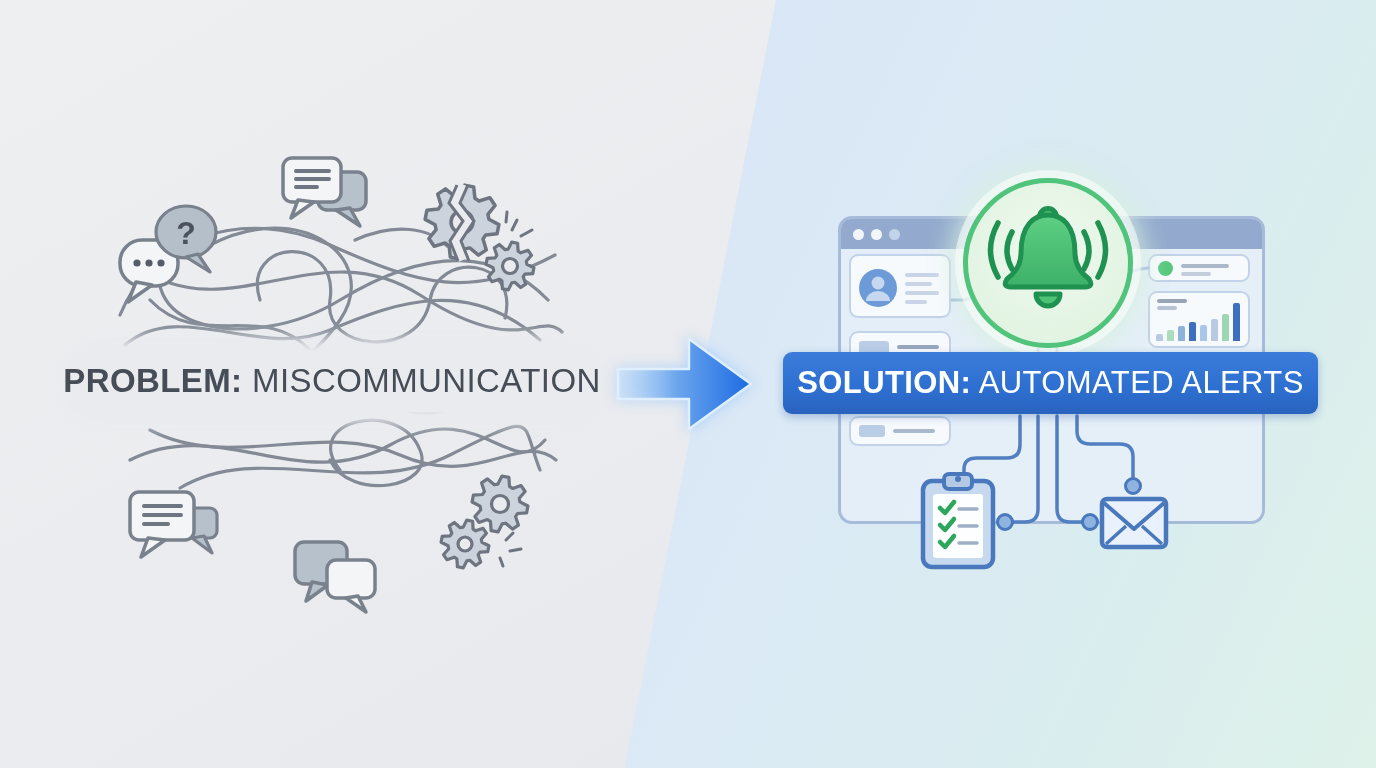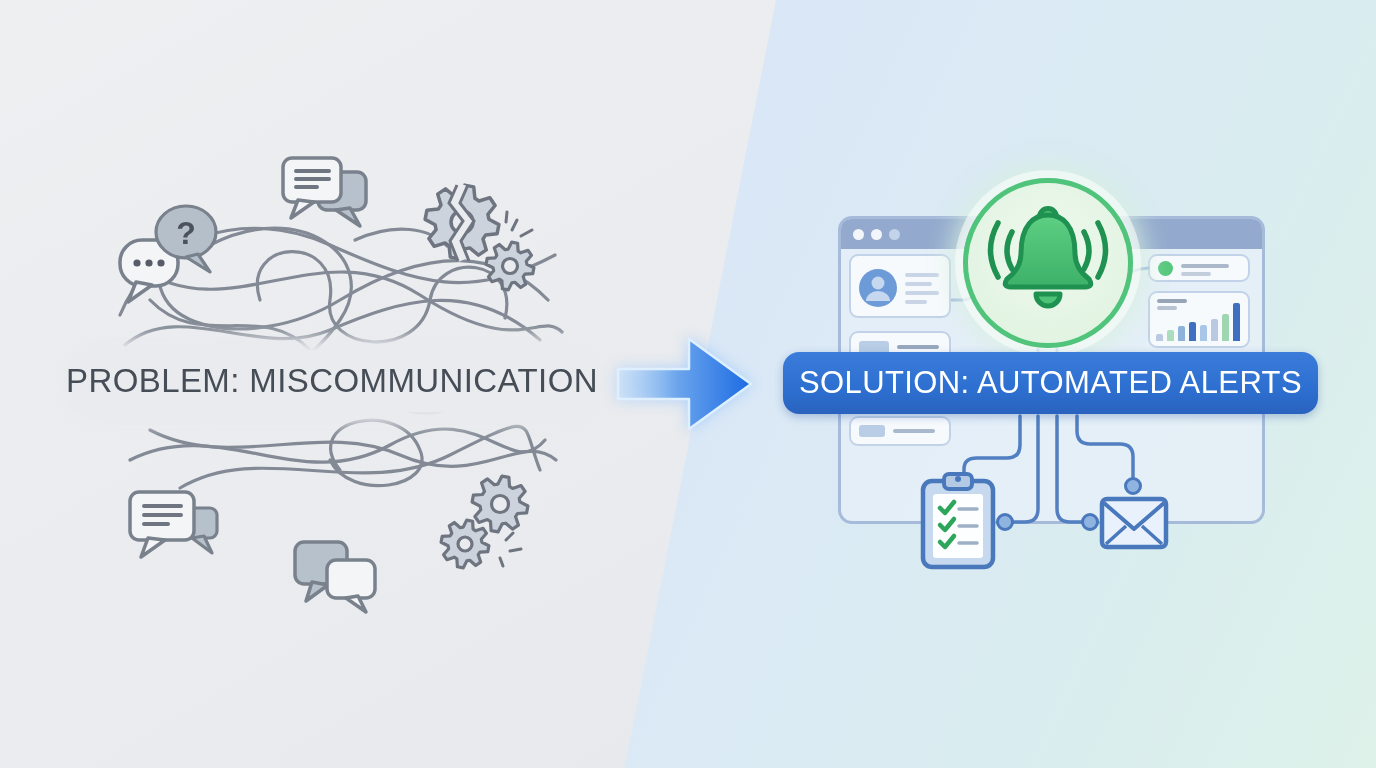--- a/index.html
+++ b/index.html
@@ -22,21 +22,21 @@
   #arrow-art{z-index:5;}
 
   
   #problem-band{
     left:72px;top:350px;width:520px;height:62px;z-index:4;
     background:#e9ebee;border-radius:30px;
     box-shadow:0 0 16px 12px #e9ebee;
     display:flex;align-items:center;justify-content:center;
   }
   #problem-band .headline{font-size:33px;color:#464d57;letter-spacing:.4px;white-space:nowrap;}
-  .headline b{font-weight:normal;}
+  .headline b{font-weight:bold;}
 
   
   #window{
     left:838px;top:216px;width:427px;height:308px;z-index:10;box-sizing:border-box;
     border:3px solid #a6bbda;border-radius:14px;
     background:rgba(231,240,250,.72);
   }
   #titlebar{
     position:absolute;left:0;top:0;right:0;height:30px;
     background:#93aace;border-radius:10px 10px 0 0;
@@ -54,21 +54,21 @@
     left:963px;top:178px;width:170px;height:170px;border-radius:50%;z-index:20;
     background:radial-gradient(circle at 50% 42%,#eef9ee 0%,#e3f4e3 70%,#daf0dd 100%);
     border:5px solid #4fc47a;box-sizing:border-box;
     box-shadow:0 0 0 8px rgba(255,255,255,.55),0 0 26px 12px rgba(214,240,222,.85);
   }
 
   
   #solution-banner{
     left:783px;top:352px;width:535px;height:62px;z-index:30;
     background:linear-gradient(180deg,#3b7cda 0%,#2d6fd0 60%,#2a62be 100%);
-    border-radius:16px;box-shadow:0 3px 8px rgba(30,80,160,.30);
+    border-radius:9px;box-shadow:0 3px 8px rgba(30,80,160,.30);
     display:flex;align-items:center;justify-content:center;
   }
   #solution-banner .headline{font-size:31px;color:#ffffff;letter-spacing:.4px;white-space:nowrap;}
 
   
   #mini-chart{position:absolute;left:6px;bottom:5px;right:5px;height:40px;display:flex;align-items:flex-end;gap:4px;}
   #mini-chart .bar{width:7px;border-radius:2px 2px 0 0;}
 </style>
 </head>
 <body>

